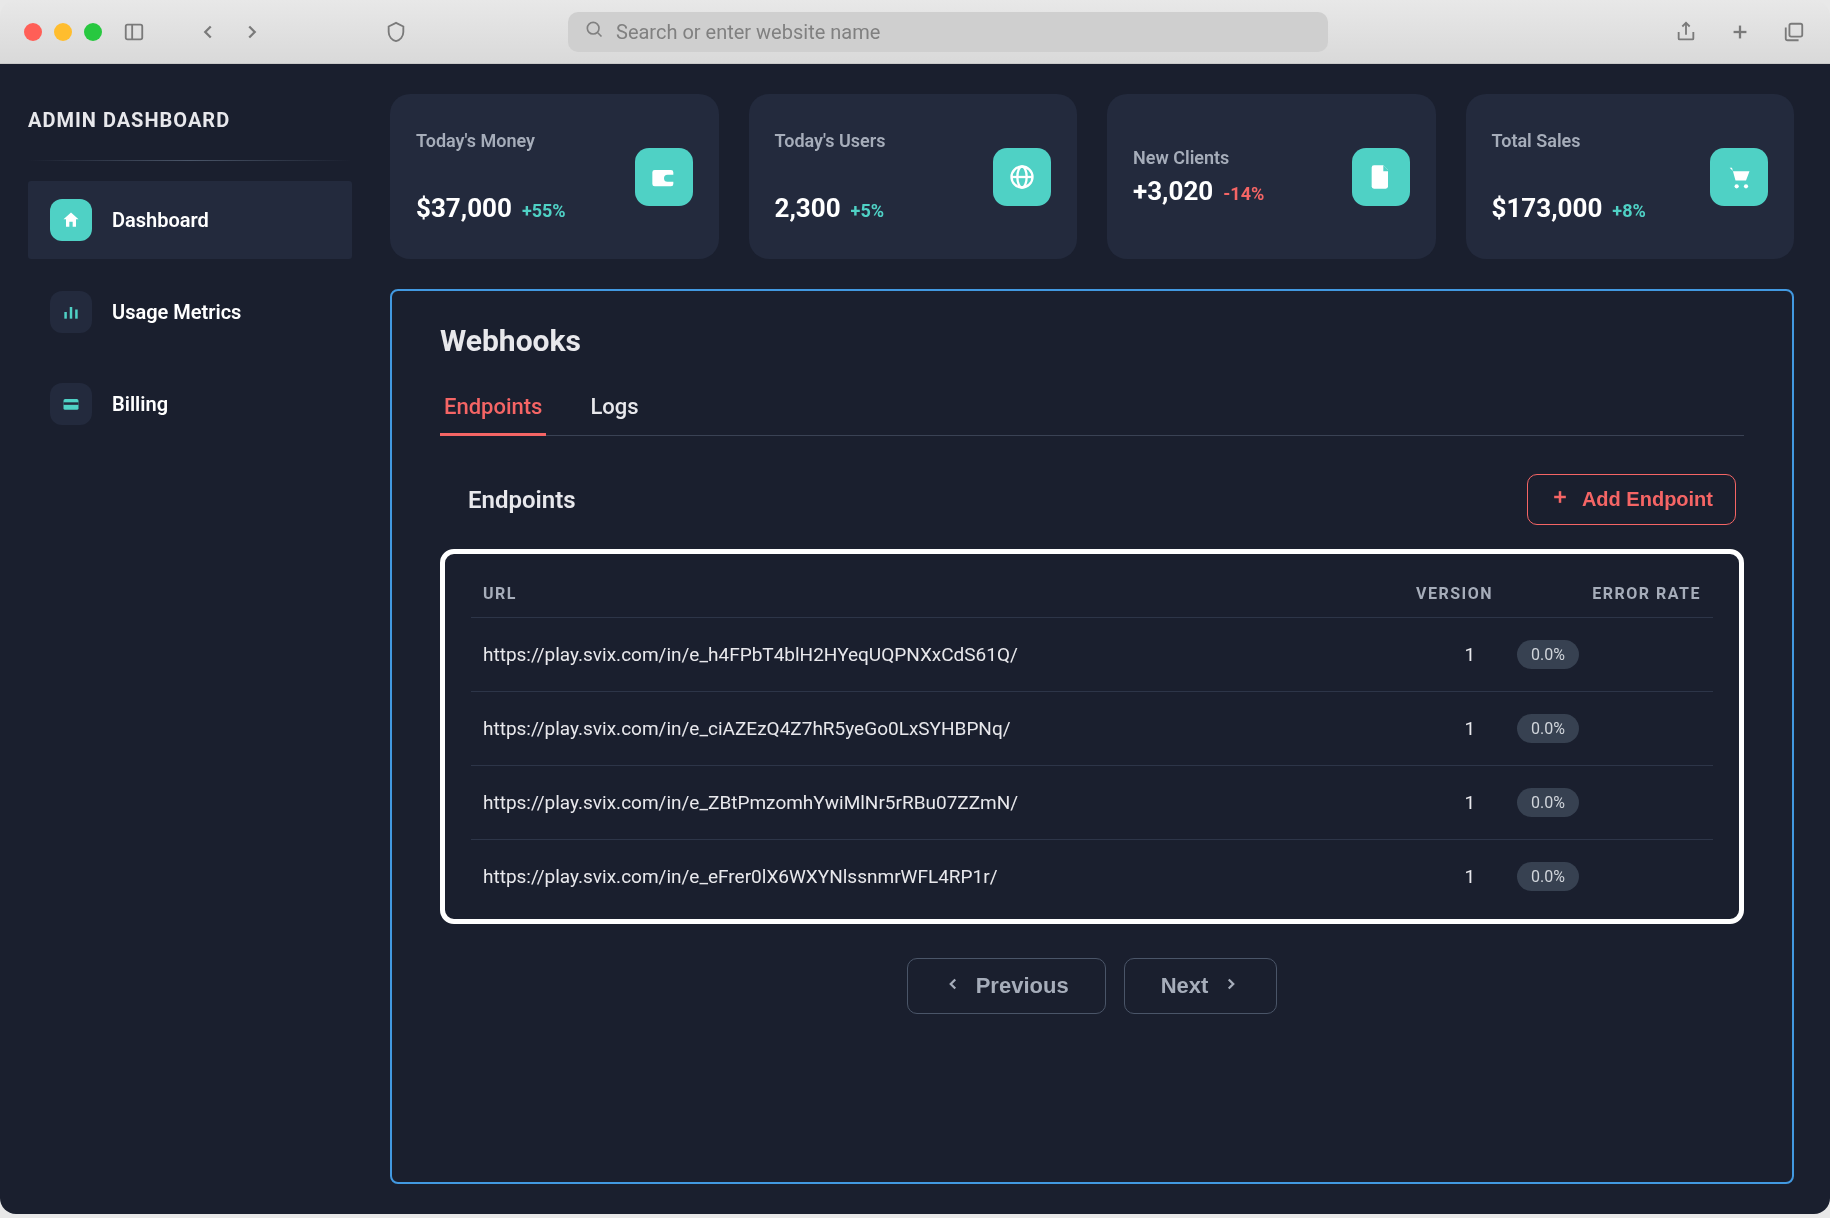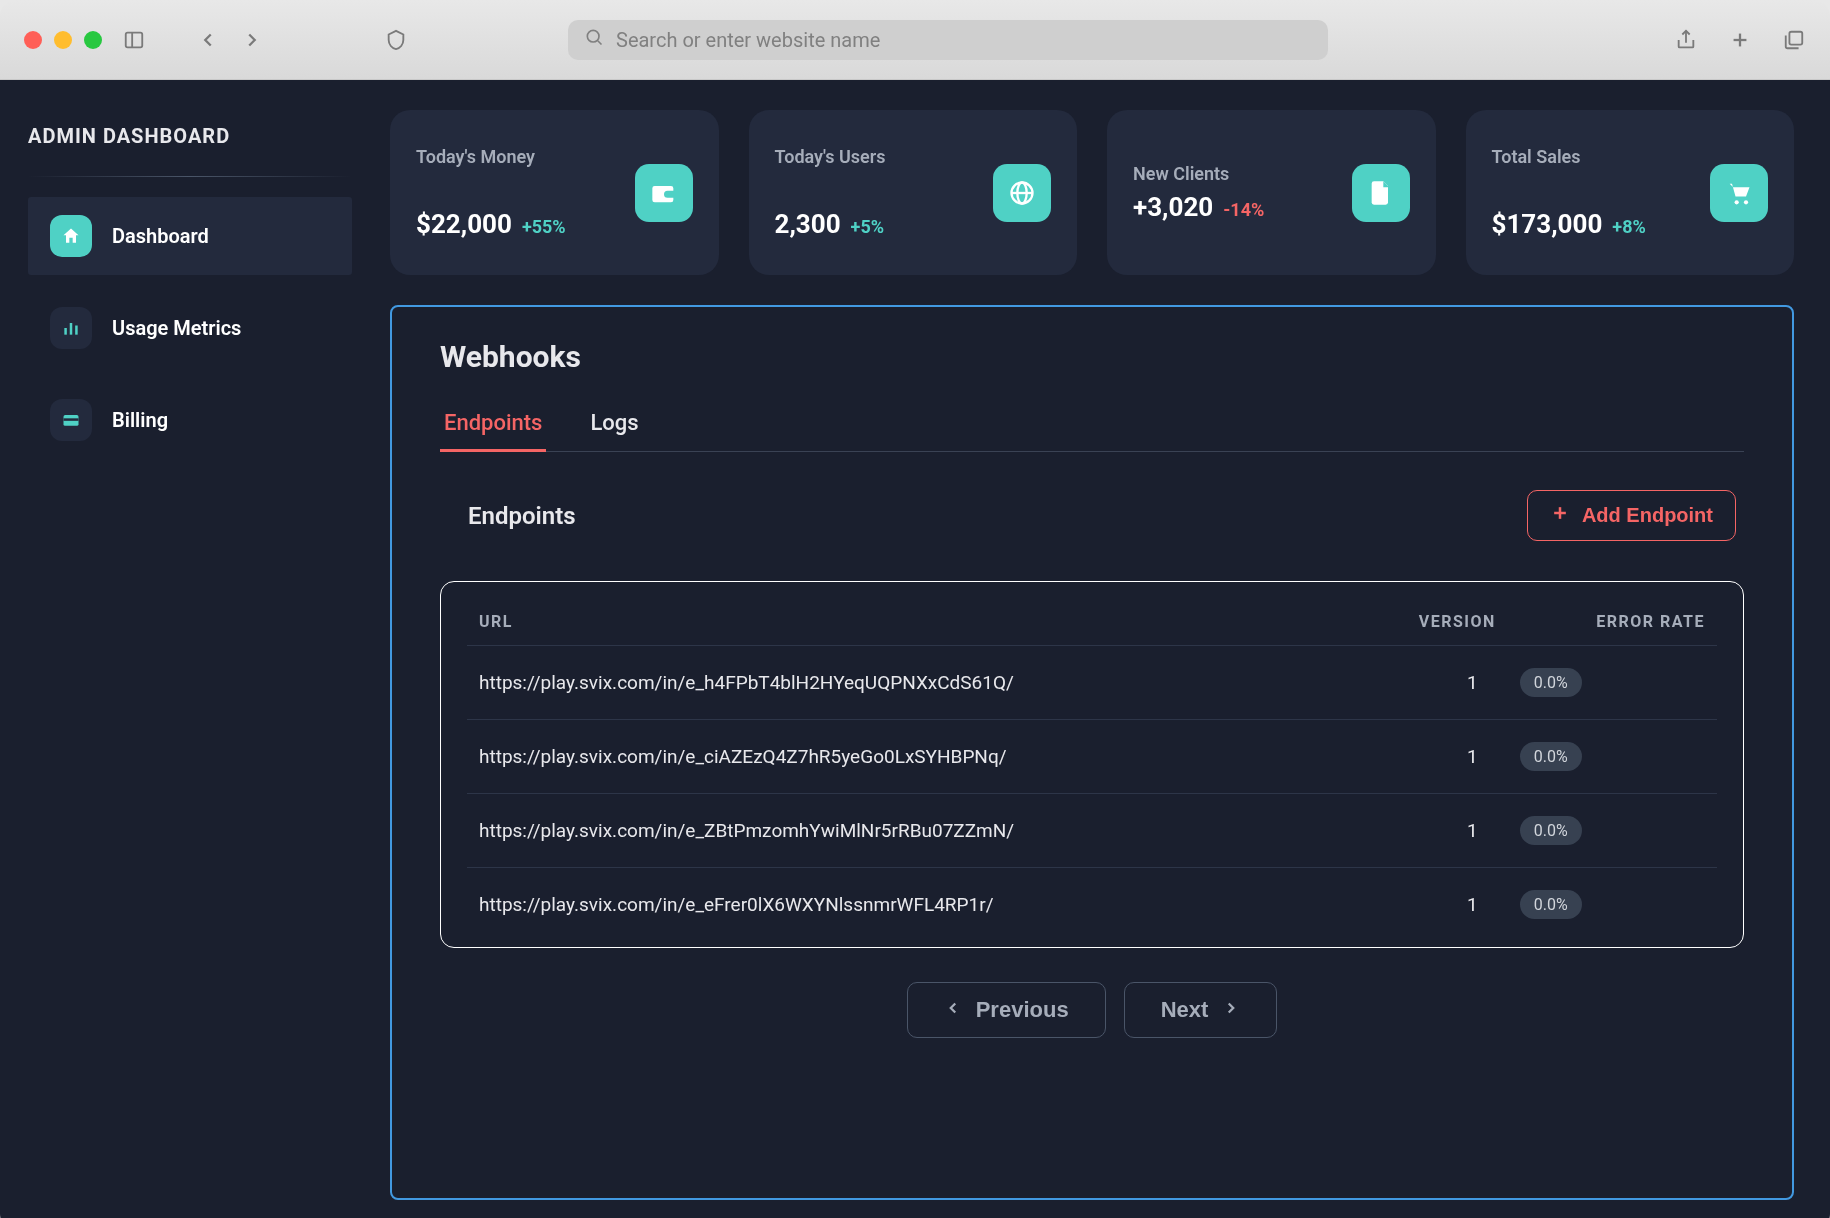--- a/index.html
+++ b/index.html
@@ -2,21 +2,21 @@
 <html><head>
 <meta charset="utf-8">
 <style>
   * { box-sizing: border-box; margin: 0; padding: 0; }
   html, body { width: 1830px; height: 1218px; font-family: -apple-system, BlinkMacSystemFont, "Segoe UI", Roboto, sans-serif; }
   body { background: #e8e8e8; }
 
   
   .browser-chrome {
     width: 100%;
-    height: 80px;
+    height: 64px;
     background: linear-gradient(to bottom, #e8e8e8, #d9d9d9);
     display: flex;
     align-items: center;
     padding: 0 24px;
     gap: 20px;
     border-bottom: 1px solid #c8c8c8;
     border-radius: 16px 16px 0 0;
   }
   .traffic-lights { display: flex; gap: 12px; }
   .traffic-light { width: 18px; height: 18px; border-radius: 50%; }
@@ -160,22 +160,22 @@
     color: #F56565;
     background: transparent;
     font-size: 20px; font-weight: 600;
     padding: 12px 22px;
     border-radius: 10px;
     cursor: pointer;
   }
   .add-endpoint-btn svg { width: 20px; height: 20px; }
 
   .table-wrap {
-    margin-top: 40px;
-    border: 1px solid #ffffff;
+    margin-top: 24px;
+    border: 5px solid #ffffff;
     border-radius: 14px;
     padding: 16px 26px 6px 26px;
   }
   table { width: 100%; border-collapse: collapse; }
   th {
     text-align: left;
     font-size: 16px;
     letter-spacing: 1.5px;
     color: #a6adba;
     font-weight: 700;
@@ -316,21 +316,21 @@
   </aside>
 
   <main class="main">
 
     <div class="stats-row">
 
       <div class="stat-card">
         <div>
           <div class="stat-label">Today's Money</div>
           <div class="stat-value-row">
-            <span class="stat-value">$22,000</span>
+            <span class="stat-value">$37,000</span>
             <span class="stat-delta delta-up">+55%</span>
           </div>
         </div>
         <div class="stat-icon">
           <svg viewBox="0 0 24 24" fill="currentColor">
               <path d="M4 6h14a2 2 0 012 2v2h-5a3 3 0 000 6h5v2a2 2 0 01-2 2H4a2 2 0 01-2-2V8a2 2 0 012-2z"></path>
               <circle cx="17" cy="13" r="1.3" fill="#4FD1C5"></circle>
             </svg>
         </div>
       </div>

